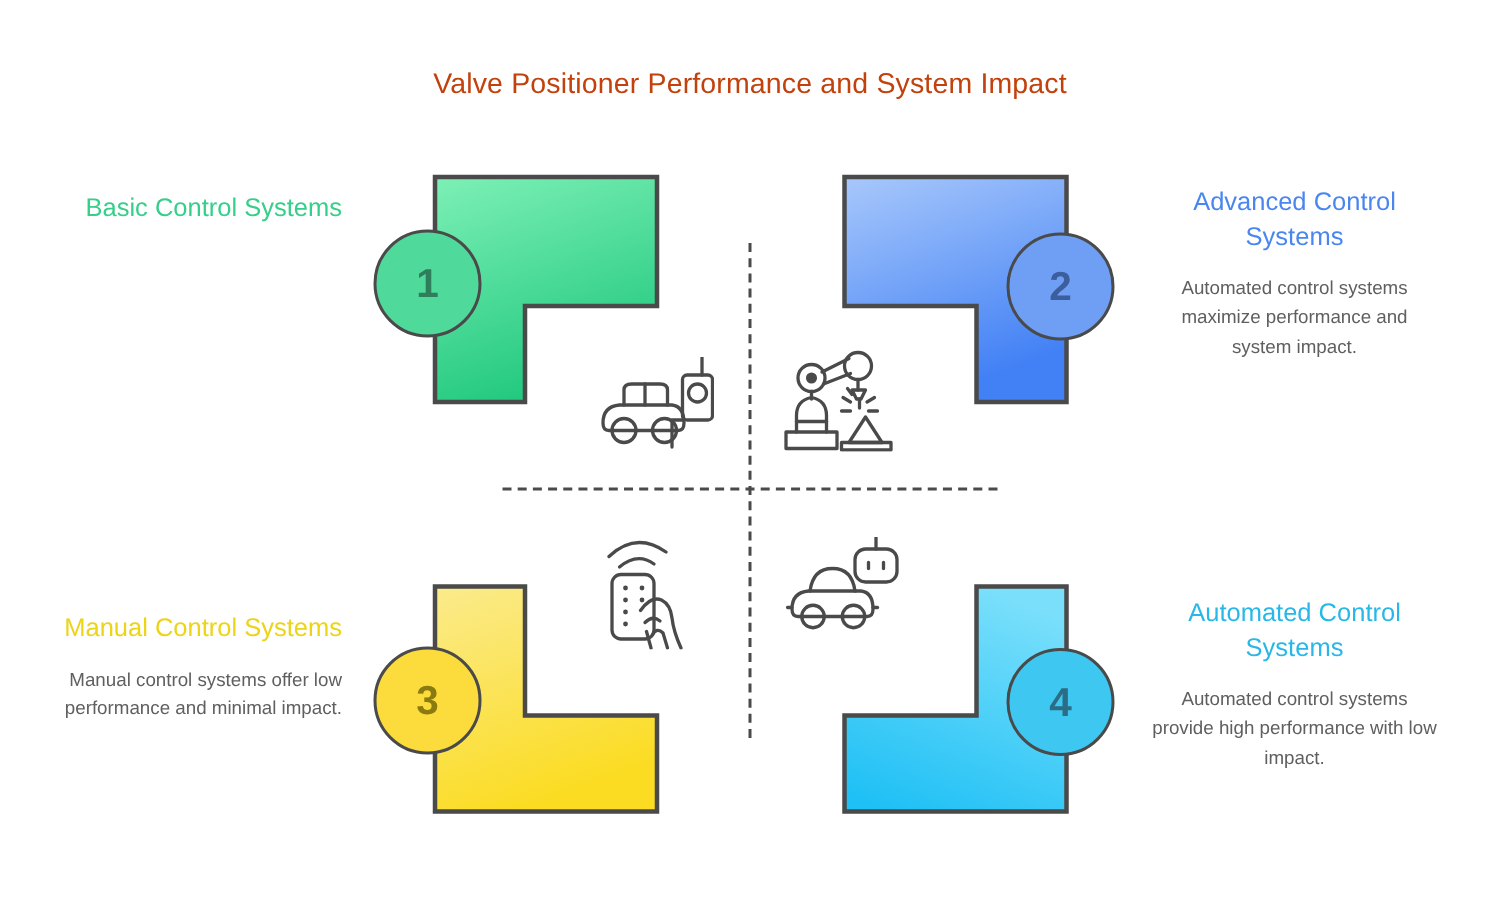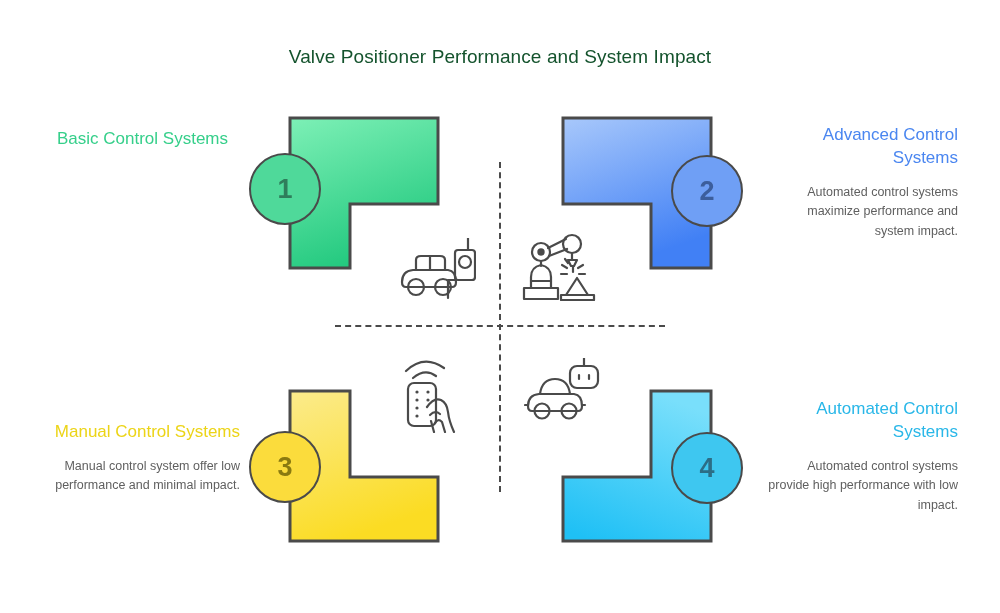--- a/index.html
+++ b/index.html
@@ -17,21 +17,21 @@
   }
 
   #page-title {
     position: absolute;
     top: 46px;
     left: 0;
     width: 1000px;
     text-align: center;
     font-size: 19px;
     font-weight: 400;
-    color: #14532d;
+    color: #c2410c;
     letter-spacing: 0.1px;
   }
 
   
   .divider-v {
     position: absolute;
     left: 499px;
     top: 162px;
     width: 0;
     height: 330px;
@@ -82,27 +82,27 @@
     font-weight: normal;
     line-height: 1.35;
     margin-bottom: 13px;
   }
   .txt .bd {
     font-size: 12.5px;
     color: #5f5f5f;
     line-height: 1.55;
   }
   .txt.right-align { text-align: right; }
-  .txt.left-align  { text-align: right; }
+  .txt.left-align  { text-align: center; }
 
   .t1 { left: 38px;  top: 128px; }
   .t1 .hd { color: #35cf8a; }
   .t2 { left: 768px; top: 124px; }
   .t2 .hd { color: #4a86f0; }
-  .t3 { left: 38px;  top: 421px; margin-left: 12px; }
+  .t3 { left: 38px;  top: 408px; }
   .t3 .hd { color: #ecd417; }
   .t4 { left: 768px; top: 398px; }
   .t4 .hd { color: #29b7e8; }
 
   
   .icon-wrap { position: absolute; }
   .icon-wrap svg { display: block; }
   .ic-car-light   { left: 398px; top: 238px; }
   .ic-robot-arm   { left: 521px; top: 229px; }
   .ic-remote      { left: 400px; top: 355px; }
@@ -173,21 +173,21 @@
   <div class="hd">Basic Control Systems</div>
 </div>
 
 <div class="txt t2 left-align">
   <div class="hd">Advanced Control Systems</div>
   <div class="bd">Automated control systems maximize performance and system impact.</div>
 </div>
 
 <div class="txt t3 right-align">
   <div class="hd">Manual Control Systems</div>
-  <div class="bd">Manual control system offer low performance and minimal impact.</div>
+  <div class="bd">Manual control systems offer low performance and minimal impact.</div>
 </div>
 
 <div class="txt t4 left-align">
   <div class="hd">Automated Control Systems</div>
   <div class="bd">Automated control systems provide high performance with low impact.</div>
 </div>
 
 <div class="icon-wrap ic-car-light">
   <svg width="78" height="62" viewBox="0 0 78 62" fill="none" stroke="#4a4a4a" stroke-width="2.2" stroke-linecap="round" stroke-linejoin="round">
 

